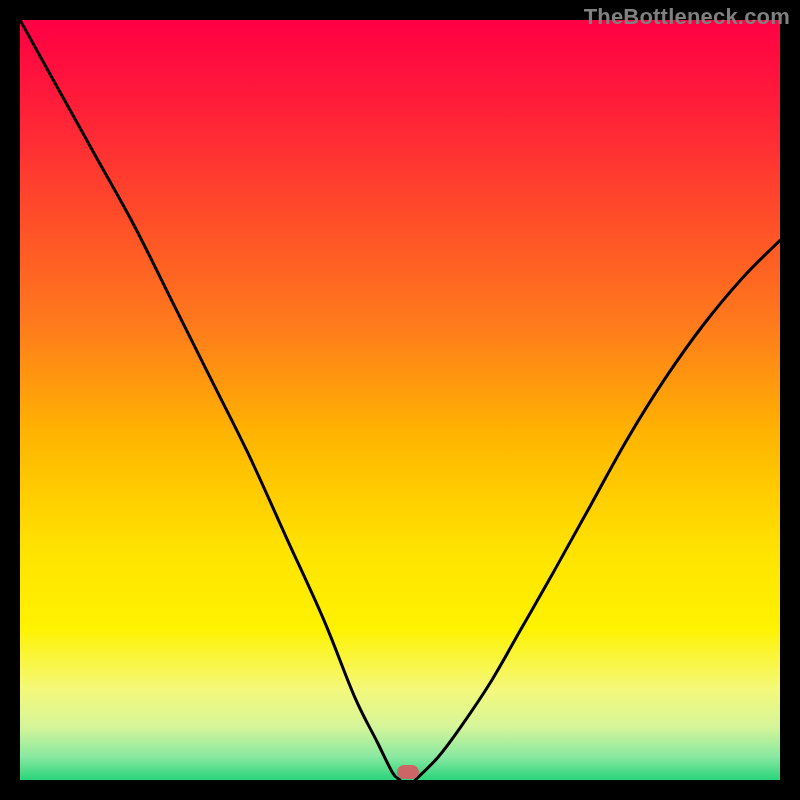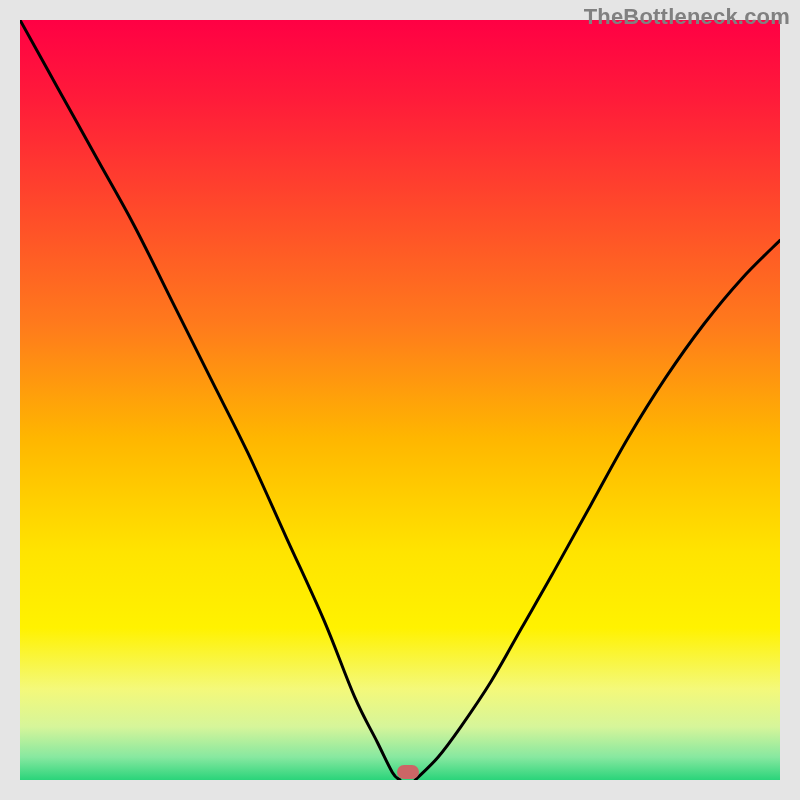--- a/index.html
+++ b/index.html
@@ -6,21 +6,21 @@
     margin: 0;
     padding: 0;
     width: 800px;
     height: 800px;
     overflow: hidden;
     font-family: Arial, Helvetica, sans-serif;
   }
   .frame {
     width: 800px;
     height: 800px;
-    background: #e5e5e5;
+    background: #000000;
     position: relative;
   }
   .watermark {
     position: absolute;
     top: 4px;
     right: 10px;
     color: #808080;
     font-size: 22px;
     font-weight: 600;
     letter-spacing: 0.2px;

